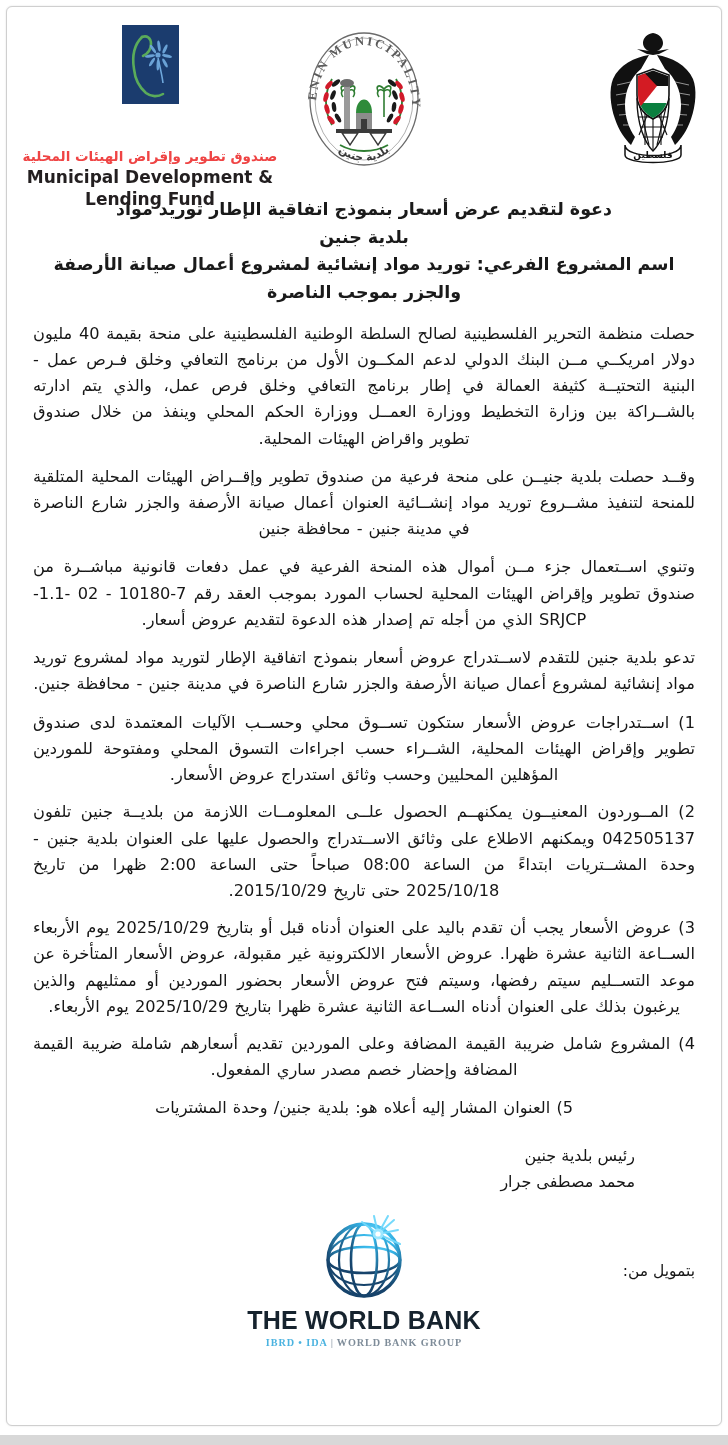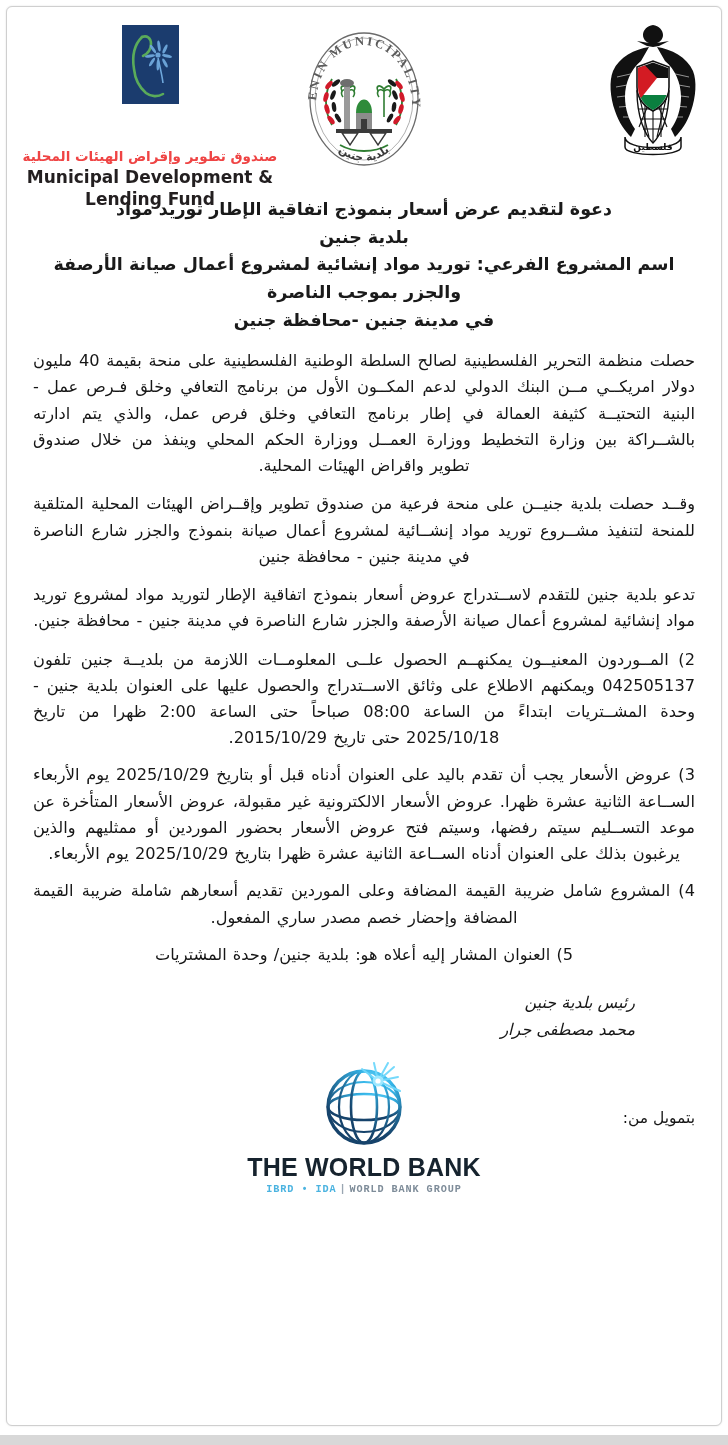--- a/index.html
+++ b/index.html
@@ -90,21 +90,21 @@
     top: 20px;
     width: 132px;
     height: 142px;
   }
   .jenin-seal svg { display: block; }
 
   
   .pal-eagle {
     position: absolute;
     right: 16px;
-    top: 10px;
+    top: 18px;
     width: 104px;
     height: 145px;
   }
   .pal-eagle svg { display: block; }
 
   
   .titles {
     direction: rtl;
     text-align: center;
     padding: 0 30px;
@@ -155,21 +155,20 @@
   .li-num {
     font-weight: normal;
   }
 
   
   .signature {
     direction: rtl;
     margin-top: 22px;
     padding-right: 60px;
     text-align: right;
-    font-style: italic;
   }
   .signature div {
     font-size: 16px;
     line-height: 1.65;
     color: #161616;
   }
 
   
   .footer {
     position: relative;
@@ -197,21 +196,21 @@
   .wb-name {
     font-family: "Liberation Sans", sans-serif;
     font-size: 25px;
     font-weight: bold;
     color: #16232e;
     letter-spacing: 0.2px;
     line-height: 1;
     margin-top: 2px;
   }
   .wb-sub {
-    font-family: Liberation Mono, monospace;
+    font-family: Liberation Serif, serif;
     font-size: 10.2px;
     font-weight: bold;
     letter-spacing: 0.9px;
     margin-top: 4px;
     color: #7e8c99;
   }
   .wb-sub .ibrd { color: #4bb3e0; }
   .wb-sub .sep { color: #9aa6b2; margin: 0 3px; }
 </style>
 </head>
@@ -368,33 +367,37 @@
           <path d="M24 120 C24 134,80 134,80 120 L80 130 C80 140,24 140,24 130 Z" fill="#fff" stroke="#111" stroke-width="1.5"></path>
           <text x="52" y="133" font-family="DejaVu Sans, sans-serif" font-size="9" font-weight="bold" fill="#111" text-anchor="middle">فلسطين</text>
         </svg>
       </div>
     </div>
 
     <div class="titles">
       <div class="t-line">دعوة لتقديم عرض أسعار بنموذج اتفاقية الإطار توريد مواد</div>
       <div class="t-line">بلدية جنين</div>
       <div class="t-line wide">اسم المشروع الفرعي: توريد مواد إنشائية لمشروع أعمال صيانة الأرصفة والجزر بموجب الناصرة</div>
-      <div class="t-line">في مدينة جنين -محافظة جنين</div>
     </div>
 
     <div class="body-wrap">
 
       <p class="para">حصلت منظمة التحرير الفلسطينية لصالح السلطة الوطنية الفلسطينية على منحة بقيمة 40 مليون دولار امريكــي مــن البنك الدولي لدعم المكــون الأول من برنامج التعافي وخلق فـرص عمل - البنية التحتيــة كثيفة العمالة في إطار برنامج التعافي وخلق فرص عمل، والذي يتم ادارته بالشــراكة بين وزارة التخطيط ووزارة العمــل ووزارة الحكم المحلي وينفذ من خلال صندوق تطوير واقراض الهيئات المحلية.</p>
 
-      <p class="para">وقــد حصلت بلدية جنيــن على منحة فرعية من صندوق تطوير وإقــراض الهيئات المحلية المتلقية للمنحة لتنفيذ مشــروع توريد مواد إنشــائية لمشروع أعمال صيانة بنموذج والجزر شارع الناصرة في مدينة جنين - محافظة جنين</p>
-
+      <p class="para">وقــد حصلت بلدية جنيــن على منحة فرعية من صندوق تطوير وإقــراض الهيئات المحلية المتلقية للمنحة لتنفيذ مشــروع توريد مواد إنشــائية العنوان أعمال صيانة الأرصفة والجزر شارع الناصرة في مدينة جنين - محافظة جنين</p>
+
+      <p class="para">وتنوي اســتعمال جزء مــن أموال هذه المنحة الفرعية في عمل دفعات قانونية مباشــرة من صندوق تطوير وإقراض الهيئات المحلية لحساب المورد بموجب العقد رقم 7-10180 - 02 -1.1- SRJCP الذي من أجله تم إصدار هذه الدعوة لتقديم عروض أسعار.</p>
 
       <p class="para">تدعو بلدية جنين للتقدم لاســتدراج عروض أسعار بنموذج اتفاقية الإطار لتوريد مواد لمشروع توريد مواد إنشائية لمشروع أعمال صيانة الأرصفة والجزر شارع الناصرة في مدينة جنين - محافظة جنين.</p>
 
       <ol class="numlist">
+        <li>
+          <span class="li-num">1)</span>
+          <span>اســتدراجات عروض الأسعار ستكون تســوق محلي وحســب الآليات المعتمدة لدى صندوق تطوير وإقراض الهيئات المحلية، الشــراء حسب اجراءات التسوق المحلي ومفتوحة للموردين المؤهلين المحليين وحسب وثائق استدراج عروض الأسعار.</span>
+        </li>
         <li>
           <span class="li-num">2)</span>
           <span>المــوردون المعنيــون يمكنهــم الحصول علــى المعلومــات اللازمة من بلديــة جنين تلفون 042505137 ويمكنهم الاطلاع على وثائق الاســتدراج والحصول عليها على العنوان بلدية جنين - وحدة المشــتريات ابتداءً من الساعة 08:00 صباحاً حتى الساعة 2:00 ظهرا من تاريخ 2025/10/18 حتى تاريخ 2015/10/29.</span>
         </li>
         <li>
           <span class="li-num">3)</span>
           <span>عروض الأسعار يجب أن تقدم باليد على العنوان أدناه قبل أو بتاريخ 2025/10/29 يوم الأربعاء الســاعة الثانية عشرة ظهرا. عروض الأسعار الالكترونية غير مقبولة، عروض الأسعار المتأخرة عن موعد التســليم سيتم رفضها، وسيتم فتح عروض الأسعار بحضور الموردين أو ممثليهم والذين يرغبون بذلك على العنوان أدناه الســاعة الثانية عشرة ظهرا بتاريخ 2025/10/29 يوم الأربعاء.</span>
         </li>
         <li>
           <span class="li-num">4)</span>

